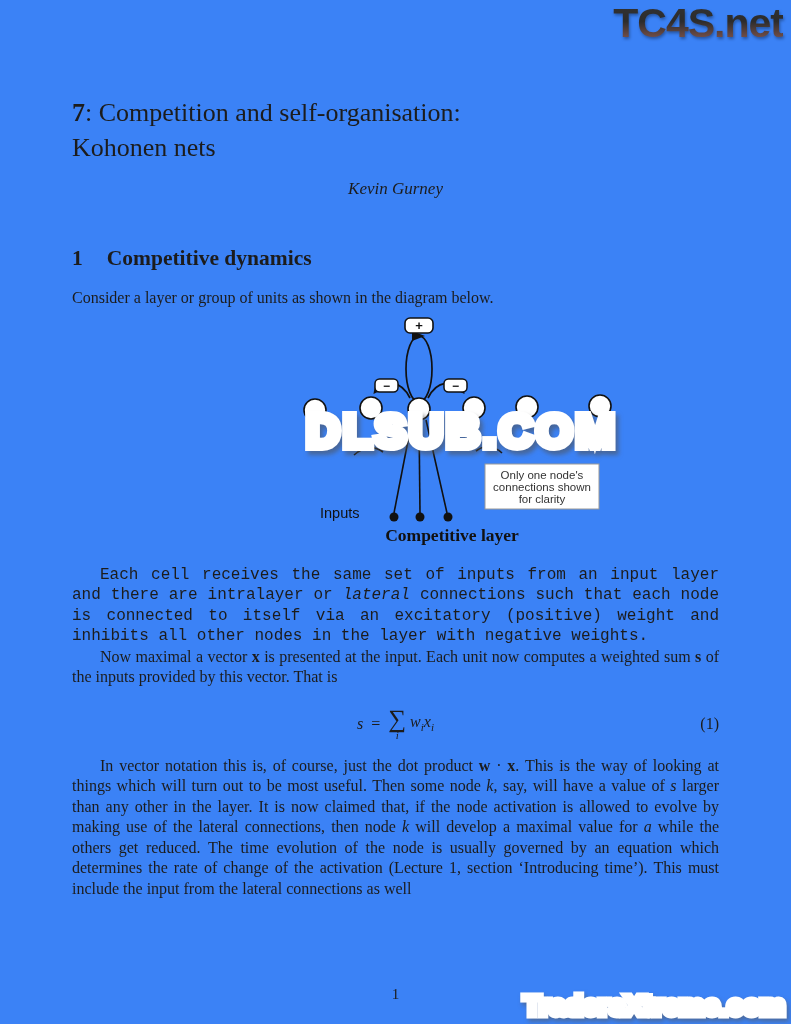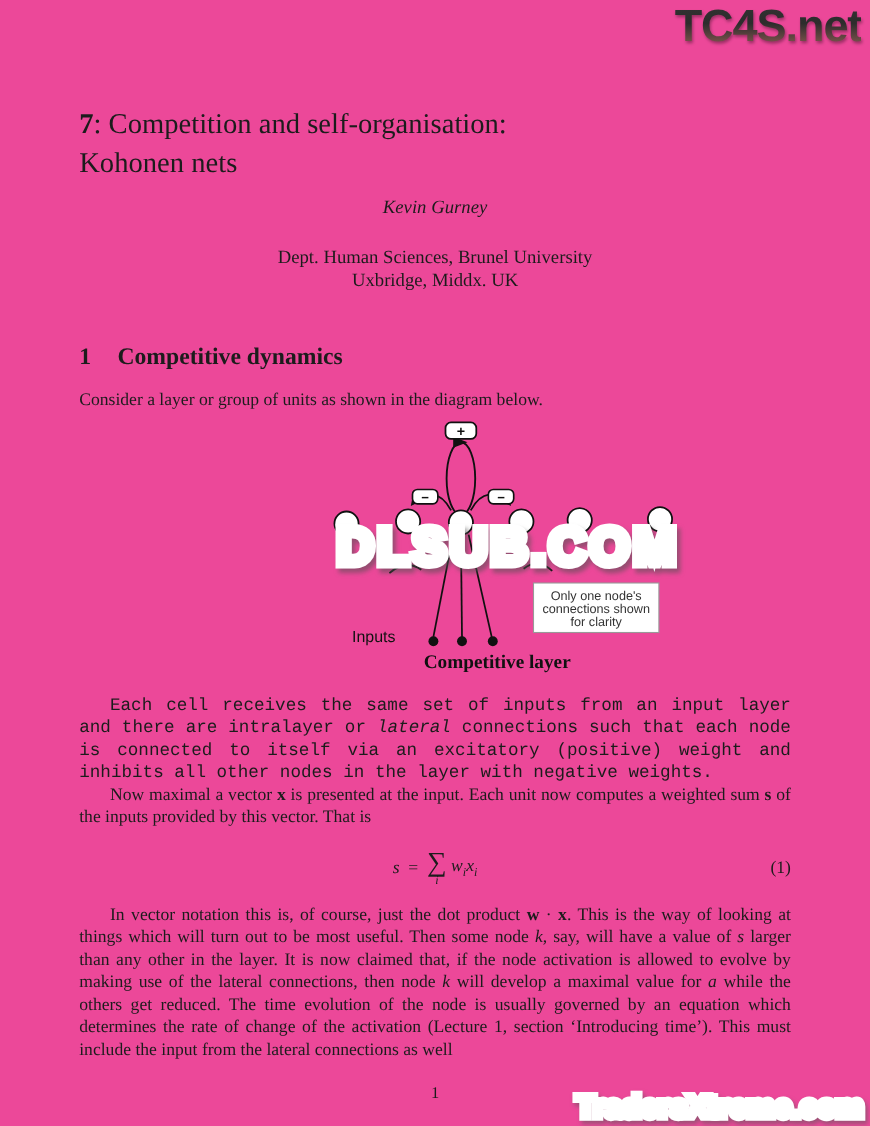--- a/index.html
+++ b/index.html
@@ -1,21 +1,21 @@
 <!DOCTYPE html>
 <html><head>
 <meta charset="utf-8">
 <style>
   html,body{margin:0;padding:0;}
   body{background:#888;}
   .page{
     position:relative;
     width:791px;height:1024px;
     margin:0 auto;
-    background:#ec4899;
+    background:#3b82f6;
     font-family:"Liberation Serif", serif;
     color:#1c1c1c;
     overflow:hidden;
   }
   .content{padding:0 72px;}
 
   
   .wm-tc4s{
     position:absolute;top:0px;right:8px;
     font-family:"Liberation Sans", sans-serif;
@@ -109,24 +109,20 @@
 
   <div class="wm-tc4s">TC4S.net</div>
 
   <div class="content">
 
     <div class="title runs"><span class="b">7</span><span>: Competition and self-organisation:</span></div>
     <div class="title" style="margin-top:0;">Kohonen nets</div>
 
     <div class="author">Kevin Gurney</div>
 
-    <div class="affiliation">
-      <div>Dept. Human Sciences, Brunel University</div>
-      <div>Uxbridge, Middx. UK</div>
-    </div>
 
     <div class="section-heading">
       <span>1</span>
       <span>Competitive dynamics</span>
     </div>
 
     <p class="para intro">Consider a layer or group of units as shown in the diagram below.</p>
 
     <div class="figure">
       <svg width="791" height="236" viewBox="0 396 791 236" xmlns="http://www.w3.org/2000/svg">

